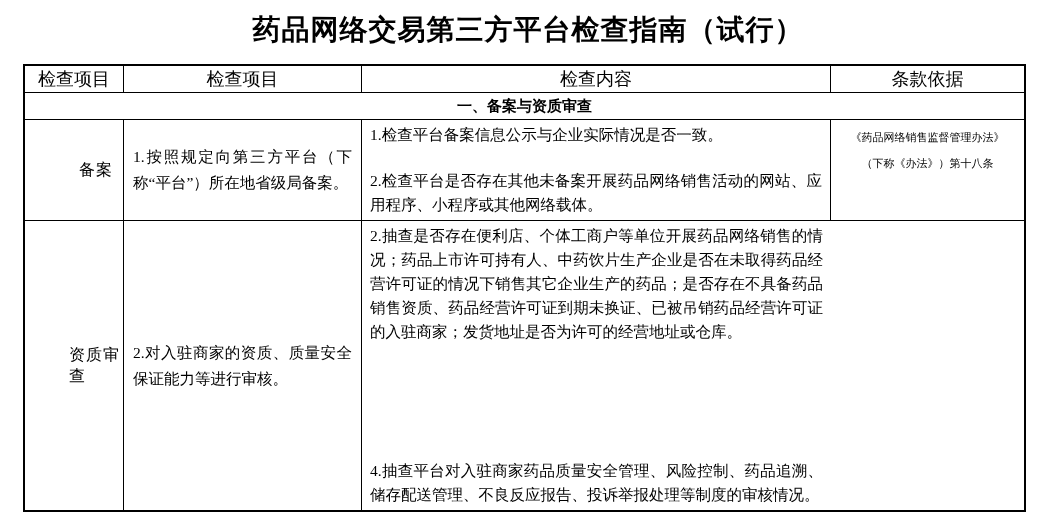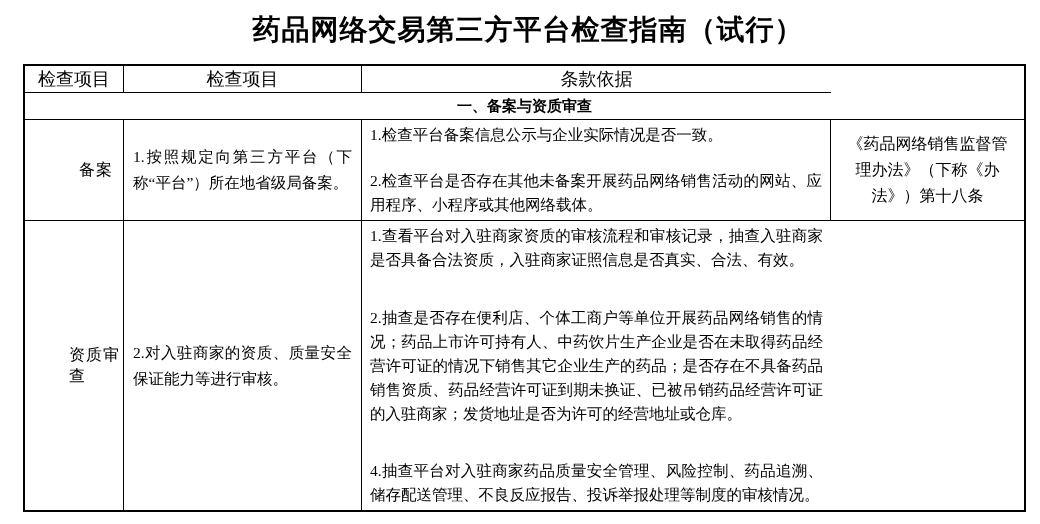--- a/index.html
+++ b/index.html
@@ -99,40 +99,40 @@
     padding: 3px 8px;
     font-size: 15.5px;
     line-height: 24px;
     text-align: justify;
   }
   .content-cell p, .points-cell p {
     margin: 0;
   }
   .basis-cell {
     display: flex;
-    align-items: center;
     justify-content: center;
     text-align: center;
     padding: 4px 10px;
-    font-size: 16px;
+    font-size: 11px;
     line-height: 26px;
   }
 </style>
 </head>
 <body>
 
 <div class="page">
 
   <div class="doc-title">药品网络交易第三方平台检查指南（试行）</div>
 
   <div class="doc-table">
 
     <div class="trow">
       <div class="cell header-cell">检查项目</div>
       <div class="cell header-cell">检查项目</div>
+      <div class="cell header-cell">检查内容</div>
       <div class="cell header-cell">条款依据</div>
     </div>
 
     <div class="section-cell">一、备案与资质审查</div>
 
     <div class="trow">
       <div class="cell item-cell">备案</div>
       <div class="cell points-cell">
         <p>1.按照规定向第三方平台（下称“平台”）所在地省级局备案。</p>
       </div>
@@ -144,20 +144,19 @@
         <span>《药品网络销售监督管理办法》（下称《办法》）第十八条</span>
       </div>
     </div>
 
     <div class="trow last">
       <div class="cell item-cell">资质审查</div>
       <div class="cell points-cell">
         <p>2.对入驻商家的资质、质量安全保证能力等进行审核。</p>
       </div>
       <div class="cell content-cell">
-        <p>1.查看平台对入驻商家资质的审核流程和审核记录，抽查入驻商家是否具备合法资质，入驻商家证照信息是否真实、合法、有效。</p>
         <p>2.抽查是否存在便利店、个体工商户等单位开展药品网络销售的情况；药品上市许可持有人、中药饮片生产企业是否在未取得药品经营许可证的情况下销售其它企业生产的药品；是否存在不具备药品销售资质、药品经营许可证到期未换证、已被吊销药品经营许可证的入驻商家；发货地址是否为许可的经营地址或仓库。</p>
         <p>4.抽查平台对入驻商家药品质量安全管理、风险控制、药品追溯、储存配送管理、不良反应报告、投诉举报处理等制度的审核情况。</p>
       </div>
     </div>
 
   </div>
 </div>
 
 </body></html>

